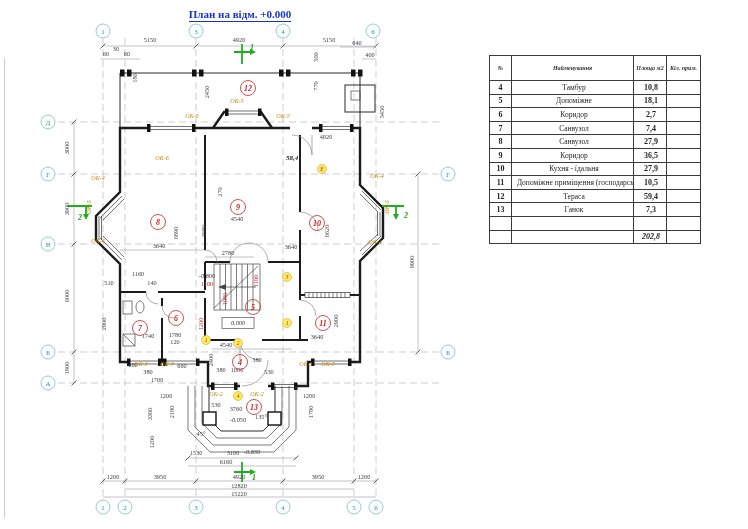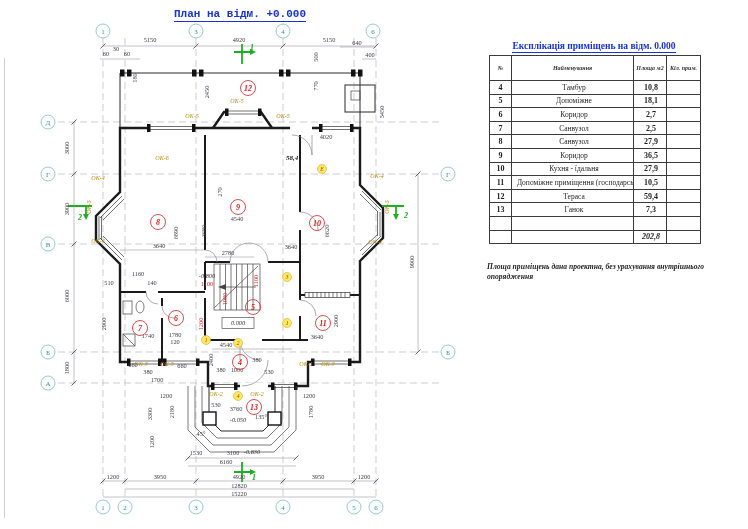--- a/index.html
+++ b/index.html
@@ -1,21 +1,21 @@
 <!DOCTYPE html>
 <html><head>
 <meta charset="utf-8">
 <style>
   html,body{margin:0;padding:0;background:#fff;}
   #page{position:relative;width:748px;height:529px;background:#ffffff;overflow:hidden;
         font-family:"Liberation Serif",serif;}
   .frame-edge{position:absolute;left:4px;top:58px;width:1px;height:460px;background:#cfcfcf;}
   
   #plan-title{position:absolute;left:90px;top:8px;width:300px;text-align:center;
-    color:#1733cc;font-weight:bold;font-size:11px;font-family:Liberation Mono, monospace;}
+    color:#1733cc;font-weight:bold;font-size:11px;}
   #plan-title span{border-bottom:1px solid #1733cc;padding-bottom:1px;}
   
   #table-title{position:absolute;left:487px;top:41px;width:214px;text-align:center;
     color:#1733cc;font-weight:bold;font-size:9.5px;}
   #table-title span{border-bottom:1px solid #1733cc;padding-bottom:1px;}
   #room-table{position:absolute;left:489px;top:55px;width:211px;border-collapse:collapse;
     border:1.6px solid #2a2a2a;table-layout:fixed;}
   #room-table th,#room-table td{border:0.8px solid #3a3a3a;color:#1d1d1d;overflow:hidden;
     white-space:nowrap;padding:0 2px;text-align:center;}
   #room-table th{font-style:italic;font-weight:bold;font-size:6px;height:24px;color:#333;}
@@ -435,23 +435,20 @@
         <text x="287" y="325" class="b-t-t">1</text>
         <circle cx="238" cy="343" r="4.5" class="b-t-c"></circle>
         <text x="238" y="345" class="b-t-t">2</text>
         <circle cx="206" cy="340" r="4.5" class="b-t-c"></circle>
         <text x="206" y="342" class="b-t-t">1</text>
         <circle cx="238" cy="396" r="4.5" class="b-t-c"></circle>
         <text x="238" y="398" class="b-t-t">4</text>
       </g>
   </svg>
 
-  <div id="table-title">
-    <span>Експлікація приміщень на відм.  0.000</span>
-  </div>
 
   <table id="room-table">
     <colgroup>
         <col class="w-num">
         <col class="w-name">
         <col class="w-area">
         <col class="w-cnt">
       </colgroup>
     <thead>
       <tr>
@@ -476,21 +473,21 @@
         </tr>
         <tr>
           <td class="c-num">6</td>
           <td class="c-name">Коридор</td>
           <td class="c-area">2,7</td>
           <td class="c-cnt"></td>
         </tr>
         <tr>
           <td class="c-num">7</td>
           <td class="c-name">Санвузол</td>
-          <td class="c-area">2,5</td>
+          <td class="c-area">7,4</td>
           <td class="c-cnt"></td>
         </tr>
         <tr>
           <td class="c-num">8</td>
           <td class="c-name">Санвузол</td>
           <td class="c-area">27,9</td>
           <td class="c-cnt"></td>
         </tr>
         <tr>
           <td class="c-num">9</td>
@@ -532,14 +529,13 @@
     <tfoot>
       <tr class="total-row">
         <td></td>
         <td></td>
         <td class="c-area">202,8</td>
         <td></td>
       </tr>
     </tfoot>
   </table>
 
-  <div id="table-note">Площа приміщень дана проектна, без урахування внутрішнього опорядження</div>
 </div>
 
 </body></html>

